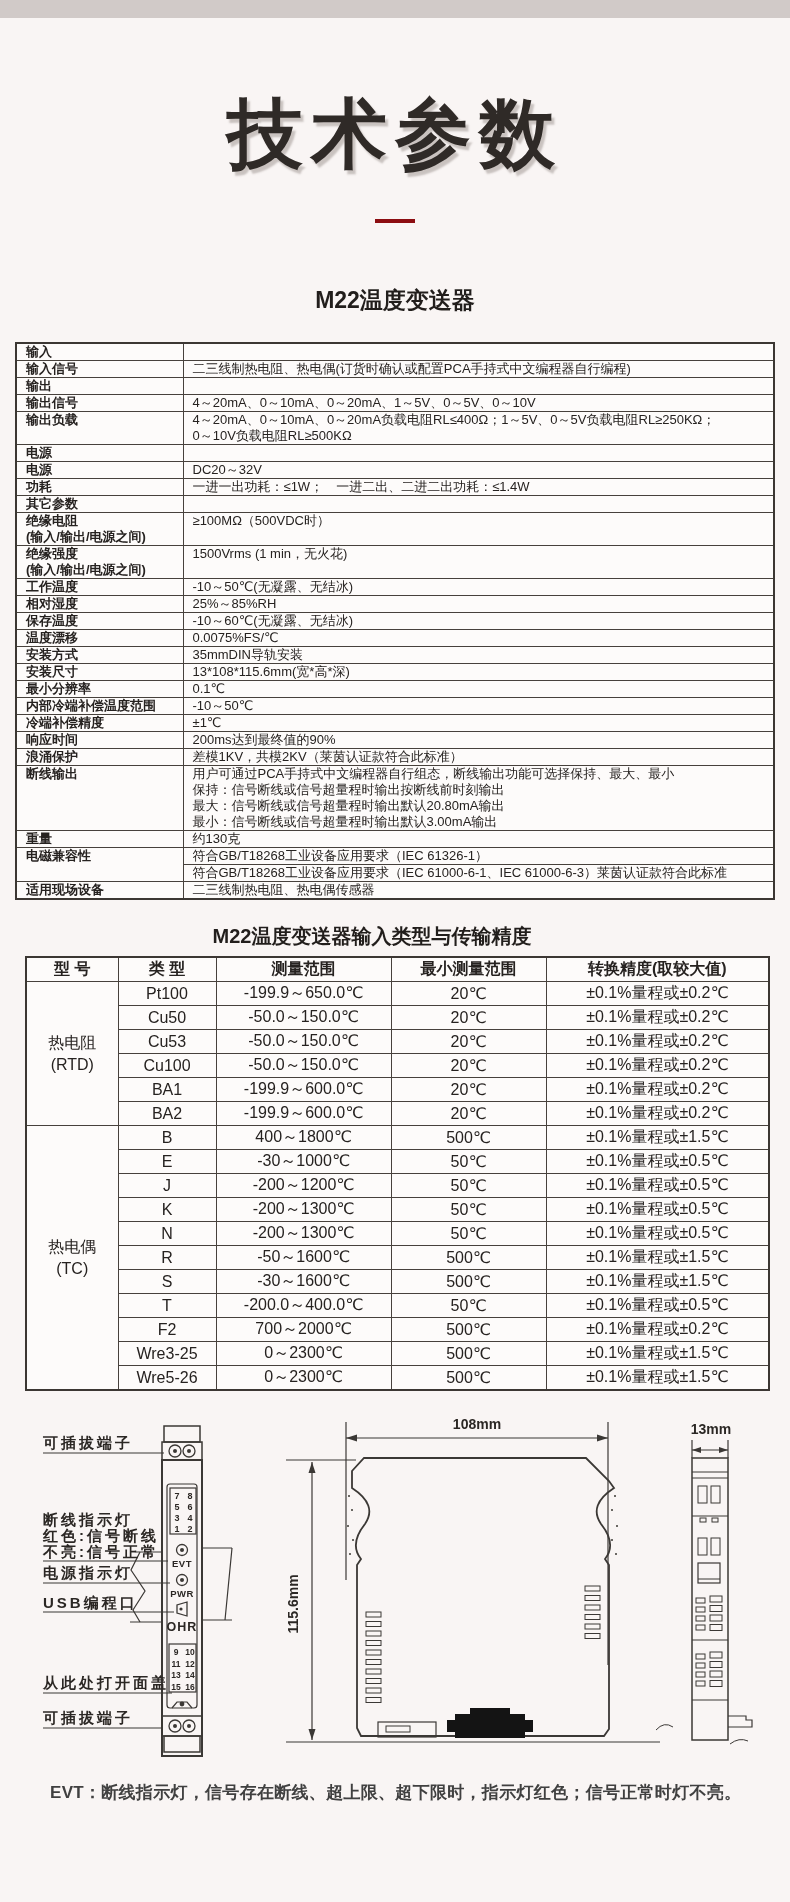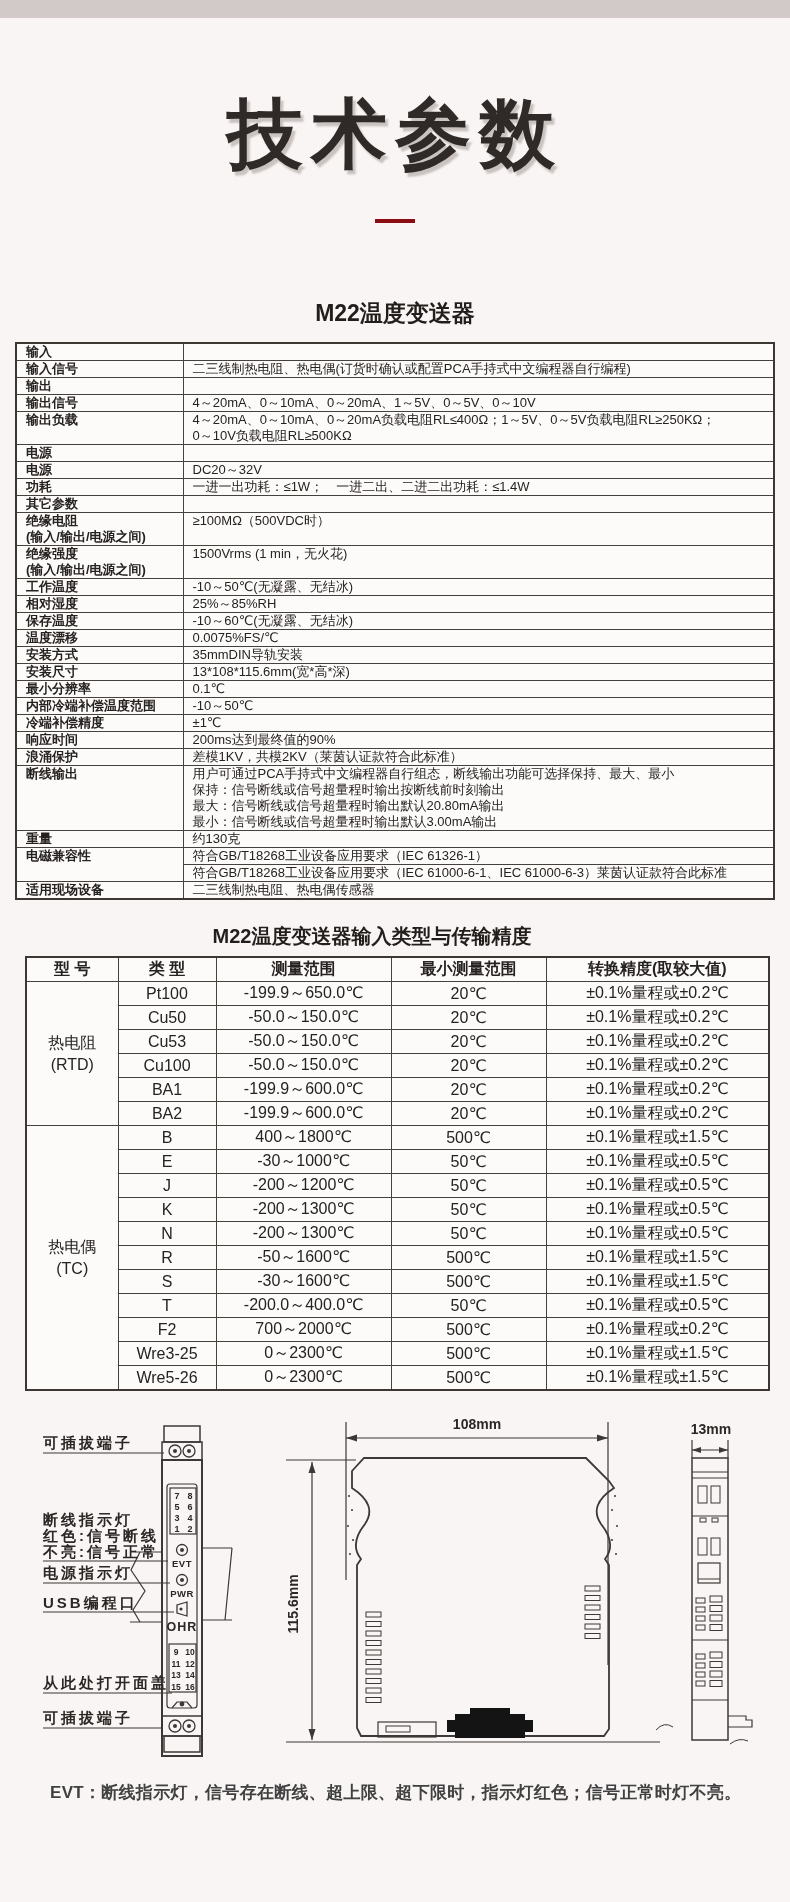--- a/index.html
+++ b/index.html
@@ -9,21 +9,21 @@
     font-family:"Liberation Sans","DejaVu Sans",sans-serif;
     color:#262220;
   }
   .topband{position:absolute;top:0;left:0;width:790px;height:18px;background:#d1cac8;}
   .big-title{
     position:absolute;top:84px;left:0;width:790px;text-align:center;
     font-size:76px;font-weight:900;letter-spacing:8px;color:#2f2a27;
     text-shadow:3px 4px 2px rgba(90,75,70,.30);
   }
   .red-dash{position:absolute;top:219px;left:375px;width:40px;height:4px;background:#8c0d11;}
-  .subtitle1{position:absolute;top:298px;left:0;width:790px;text-align:center;
+  .subtitle1{position:absolute;top:285px;left:0;width:790px;text-align:center;
     font-size:23px;font-weight:800;color:#221e1c;}
   .subtitle2{position:absolute;top:923px;left:0;width:744px;text-align:center;
     font-size:20px;font-weight:800;color:#221e1c;}
 
   .t1wrap{position:absolute;top:342px;left:15px;width:760px;}
   table{border-collapse:collapse;background:#fdfbfa;}
   .t1{width:760px;border:2px solid #3c3733;table-layout:fixed;}
   .t1 td{border:1px solid #47413c;font-size:13px;line-height:16px;
     padding:0 6px 0 9px;vertical-align:top;color:#262220;}
   .t1 td.lbl{font-weight:700;margin-left:27px;}

